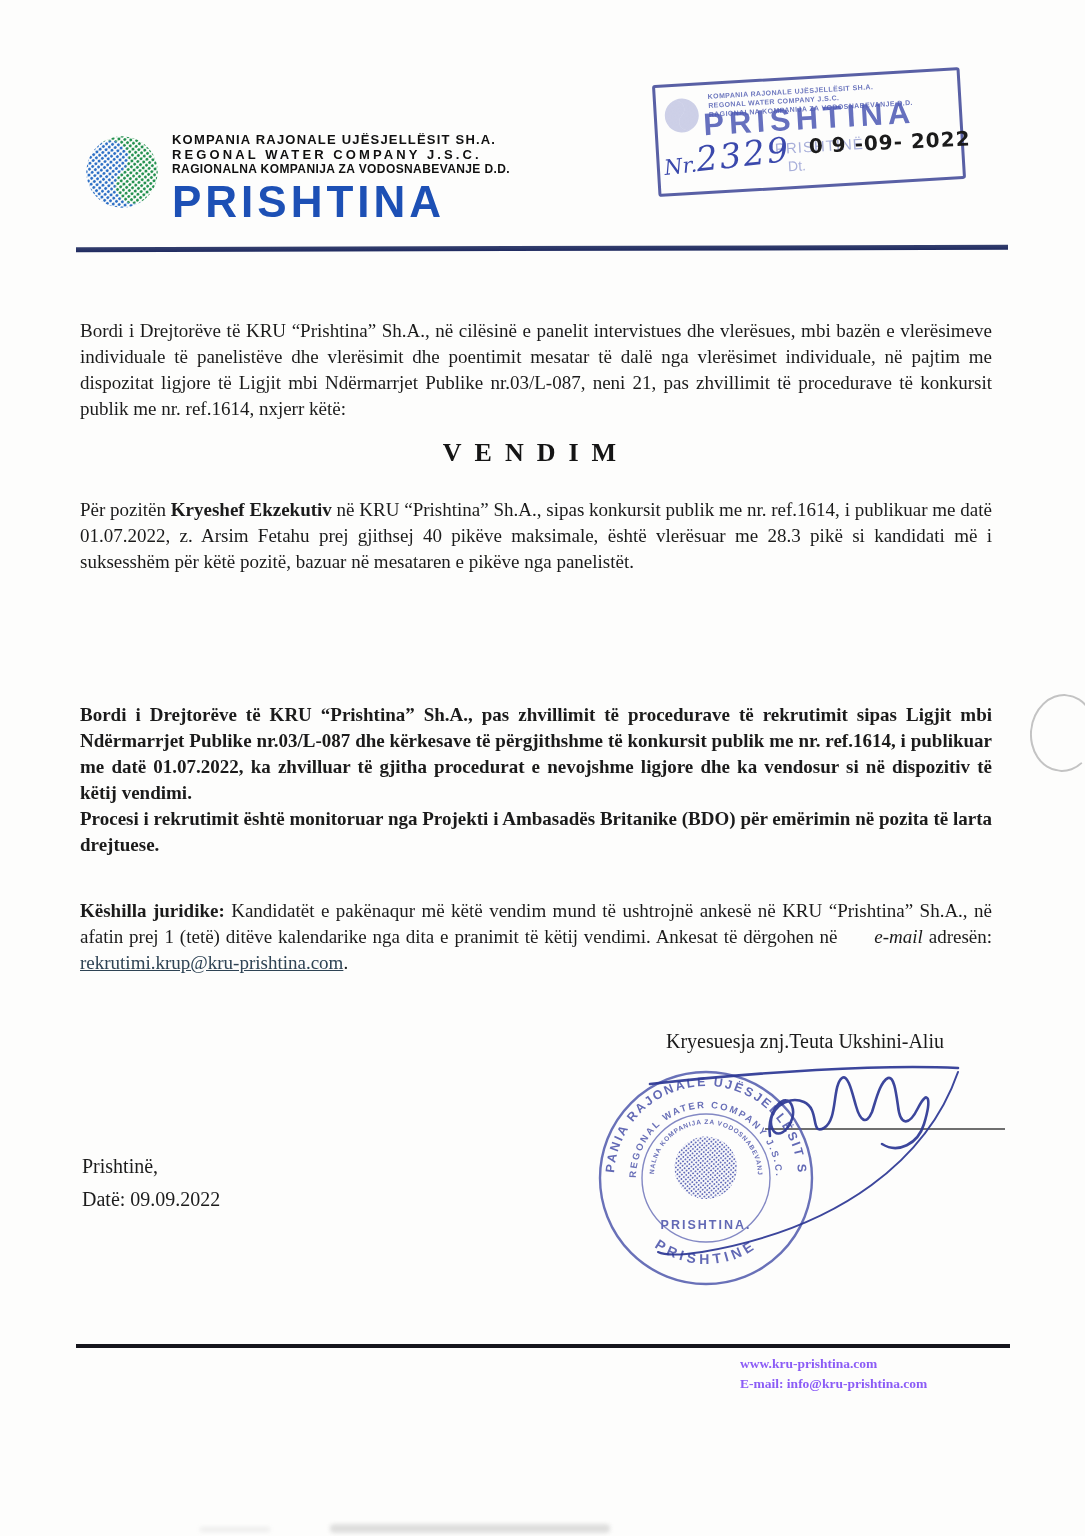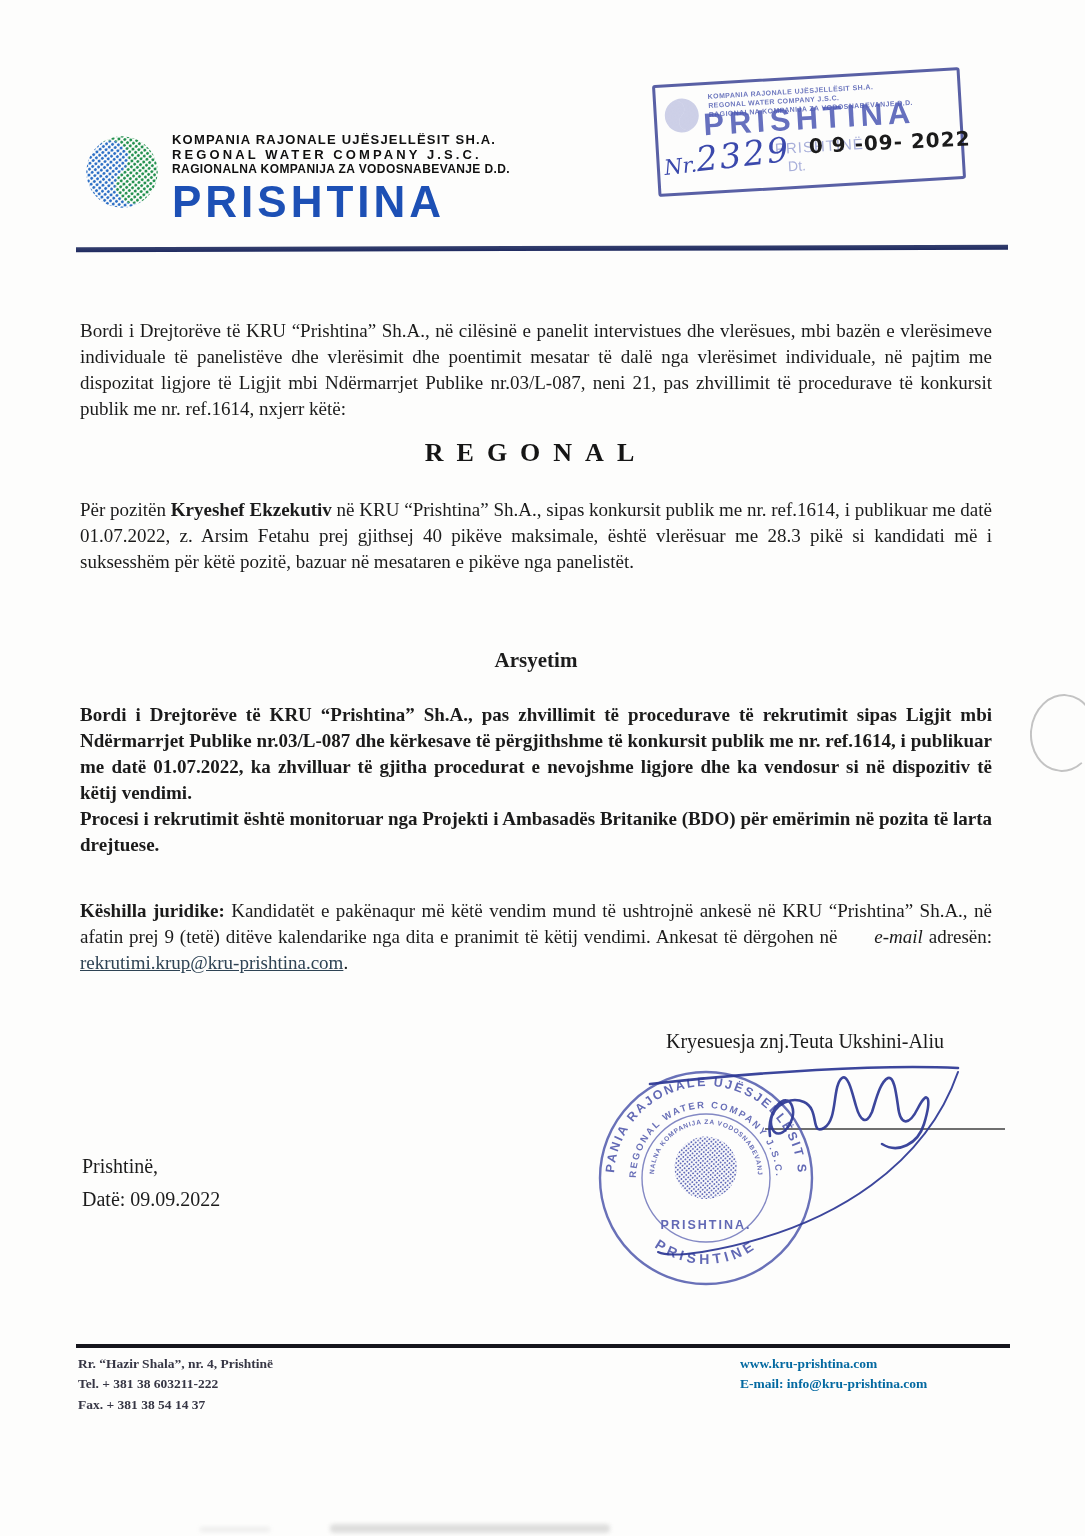--- a/index.html
+++ b/index.html
@@ -65,21 +65,21 @@
   .sig-ink { position:absolute; left:580px; top:1040px; }
 
   
   .place-date { position:absolute; left:82px; top:1150px; font-size:20px; line-height:1.65; }
 
   
   .footer-rule { position:absolute; left:76px; top:1344px; width:934px; height:4px; background:#15151c; }
   .f-left { position:absolute; left:78px; top:1354px; font-size:13.5px; font-weight:bold;
     color:#363644; line-height:1.5; }
   .f-right { position:absolute; left:740px; top:1354px; font-size:13.5px; font-weight:bold;
-    color:#0369a1; line-height:1.5; }
+    color:#8b5cf6; line-height:1.5; }
 
   
   .punch-arc { position:absolute; left:1030px; top:694px; width:62px; height:74px;
     border:2px solid #c3c3c3; border-radius:50%; border-right-color:transparent;
     transform:rotate(6deg); }
   .bottom-smudge { position:absolute; left:330px; top:1524px; width:280px; height:9px;
     background:#8d8d8d; opacity:.28; filter:blur(2px); border-radius:4px; }
   .bottom-smudge2 { position:absolute; left:200px; top:1527px; width:70px; height:5px;
     background:#9a9a9a; opacity:.15; filter:blur(2px); }
 </style>
@@ -134,35 +134,34 @@
     <div class="rs-place">PRISHTINË</div>
     <div class="rs-dt">Dt.</div>
     <div class="rs-date">0 9 -09- 2022</div>
     <div class="rs-nr">
       <span class="nr-label">Nr.</span><span class="nr-value">2329</span>
     </div>
   </div>
 
   <div class="para p-intro">Bordi i Drejtorëve të KRU “Prishtina” Sh.A., në cilësinë e panelit intervistues dhe vlerësues, mbi bazën e vlerësimeve individuale të panelistëve dhe vlerësimit dhe poentimit mesatar të dalë nga vlerësimet individuale, në pajtim me dispozitat ligjore të Ligjit mbi Ndërmarrjet Publike nr.03/L-087, neni 21, pas zhvillimit të procedurave të konkursit publik me nr. ref.1614, nxjerr këtë:</div>
 
-  <div class="h-vendim">REGONAL</div>
+  <div class="h-vendim">VENDIM</div>
 
   <div class="para p-decision">
     <span>Për pozitën </span><b class="lbl">Kryeshef Ekzekutiv</b><span> në KRU “Prishtina” Sh.A., sipas konkursit publik me nr. ref.1614, i publikuar me datë 01.07.2022, z. Arsim Fetahu prej gjithsej 40 pikëve maksimale, është vlerësuar me 28.3 pikë si kandidati më i suksesshëm për këtë pozitë, bazuar në mesataren e pikëve nga panelistët.</span>
   </div>
 
-  <div class="h-arsyetim">Arsyetim</div>
 
   <div class="para p-reason">
     <p>Bordi i Drejtorëve të KRU “Prishtina” Sh.A., pas zhvillimit të procedurave të rekrutimit sipas Ligjit mbi Ndërmarrjet Publike nr.03/L-087 dhe kërkesave të përgjithshme të konkursit publik me nr. ref.1614, i publikuar me datë 01.07.2022, ka zhvilluar të gjitha procedurat e nevojshme ligjore dhe ka vendosur si në dispozitiv të këtij vendimi.</p>
     <p>Procesi i rekrutimit është monitoruar nga Projekti i Ambasadës Britanike (BDO) për emërimin në pozita të larta drejtuese.</p>
   </div>
 
   <div class="para p-legal">
-    <b class="lbl">Këshilla juridike:</b><span> Kandidatët e pakënaqur më këtë vendim mund të ushtrojnë ankesë në KRU “Prishtina” Sh.A., në afatin prej 9 (tetë) ditëve kalendarike nga dita e pranimit të këtij vendimi. Ankesat të dërgohen në </span><span class="em">e-mail</span><span> adresën: </span><a class="email-link">rekrutimi.krup@kru-prishtina.com</a><span>.</span>
+    <b class="lbl">Këshilla juridike:</b><span> Kandidatët e pakënaqur më këtë vendim mund të ushtrojnë ankesë në KRU “Prishtina” Sh.A., në afatin prej 1 (tetë) ditëve kalendarike nga dita e pranimit të këtij vendimi. Ankesat të dërgohen në </span><span class="em">e-mail</span><span> adresën: </span><a class="email-link">rekrutimi.krup@kru-prishtina.com</a><span>.</span>
   </div>
 
   <div class="sig-block">
     <div>Kryesuesja znj.Teuta Ukshini-Aliu</div>
   </div>
   <div class="sig-line"></div>
 
   <svg class="round-stamp" width="228" height="228" viewBox="0 0 228 228">
     <g fill="#4d55ab" font-family="Liberation Sans, sans-serif" font-weight="bold">
       <circle cx="114" cy="114" r="106" fill="none" stroke="#4d55ab" stroke-width="2.4" opacity="0.9"></circle>
@@ -198,25 +197,20 @@
       <path d="M378,32 C348,118 262,188 122,212 C102,215 86,216 78,212" stroke-width="2"></path>
     </g>
   </svg>
 
   <div class="place-date">
     <div>Prishtinë,</div>
     <div>Datë: 09.09.2022</div>
   </div>
 
   <div class="footer-rule"></div>
-  <div class="f-left">
-    <div>Rr. “Hazir Shala”, nr. 4, Prishtinë</div>
-    <div>Tel. + 381 38 603211-222</div>
-    <div>Fax. + 381 38 54 14 37</div>
-  </div>
   <div class="f-right">
     <div>www.kru-prishtina.com</div>
     <div>E-mail: info@kru-prishtina.com</div>
   </div>
 
   <div class="punch-arc"></div>
   <div class="bottom-smudge"></div>
   <div class="bottom-smudge2"></div>
 
 </div>

